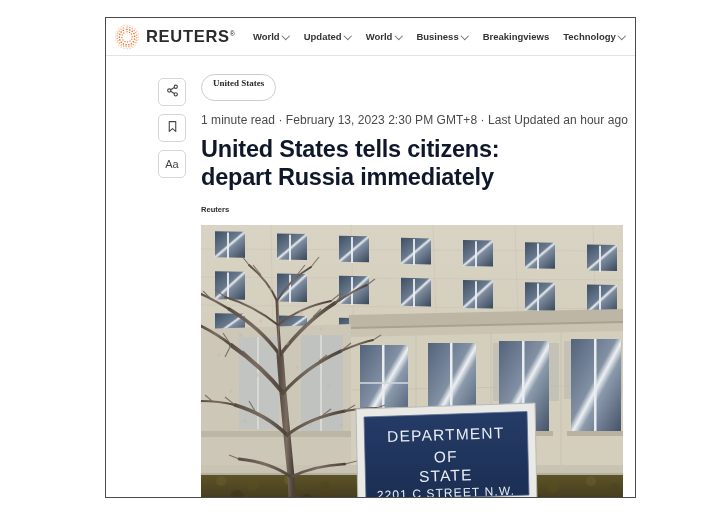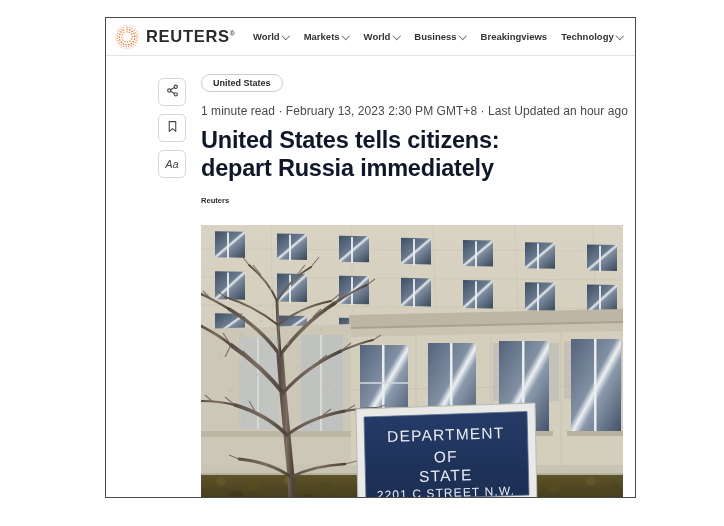--- a/index.html
+++ b/index.html
@@ -129,21 +129,20 @@
 
   
   #actionrail {
     position: absolute;
     left: 52px;
     top: 22px;
     width: 32px;
     display: flex;
     flex-direction: column;
     gap: 8px;
-    font-style: italic;
   }
   .rail-btn {
     width: 28px;
     height: 28px;
     border: 1px solid #d6d6d6;
     border-radius: 5px;
     background: #ffffff;
     display: flex;
     align-items: center;
     justify-content: center;
@@ -162,27 +161,28 @@
     position: absolute;
     left: 95px;
     top: 16px;
     right: 14px;
   }
 
   .pill {
     display: inline-block;
     border: 1px solid #cccccc;
     border-radius: 14px;
-    padding: 4px 11px 3px 11px;
+    padding: 4px 11px 12px 11px;
     font-size: 9px;
     font-weight: 700;
     color: #2b2b2b;
     line-height: 1;
     cursor: pointer;
     background: #ffffff;
+    font-family: Liberation Serif, serif;
   }
 
   .meta {
     margin-top: 12px;
     font-size: 12px;
     color: #4a4a4a;
     letter-spacing: 0.05px;
     white-space: nowrap;
   }
 
@@ -327,21 +327,21 @@
         </span>
         <span class="logo-text"><span>REUTERS</span><span class="logo-reg">®</span></span>
       </div>
 
       <div id="navitems">
           <span class="nav-item">
             <span>World</span>
             <span class="chev"></span>
           </span>
           <span class="nav-item">
-            <span>Markets</span>
+            <span>Updated</span>
             <span class="chev"></span>
           </span>
           <span class="nav-item">
             <span>World</span>
             <span class="chev"></span>
           </span>
           <span class="nav-item">
             <span>Business</span>
             <span class="chev"></span>
           </span>

